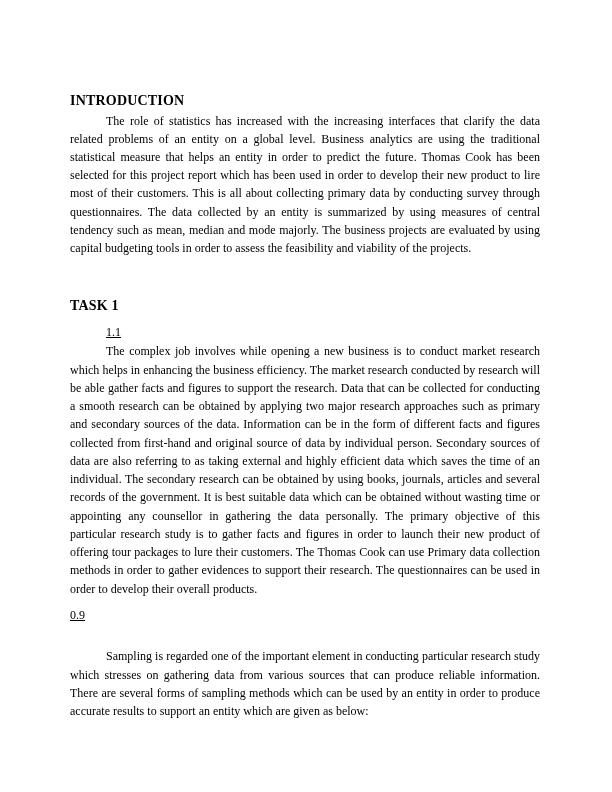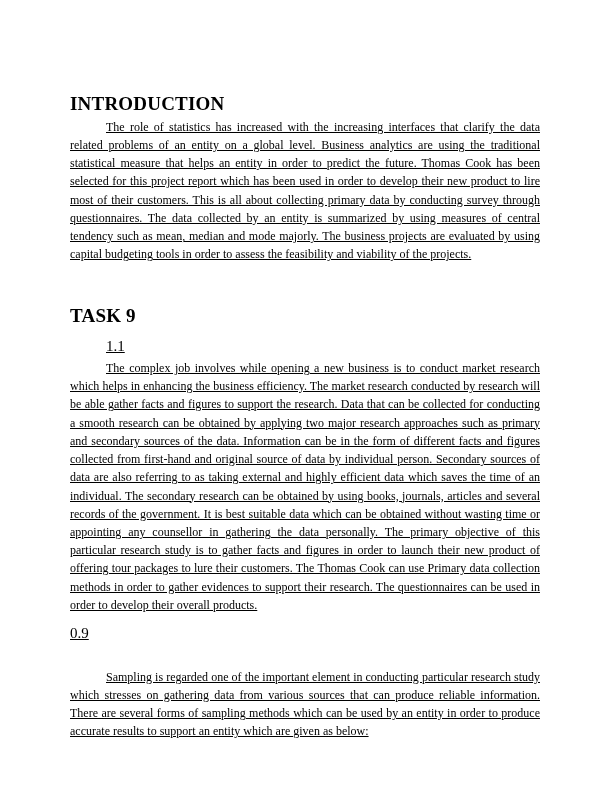--- a/index.html
+++ b/index.html
@@ -16,62 +16,61 @@
   }
   .page {
     position: relative;
     width: 612px;
     height: 792px;
     box-sizing: border-box;
     padding: 92px 72px 72px 70px;
   }
   .heading {
     font-weight: bold;
-    font-size: 19px;
+    font-size: 14px;
     line-height: 1.25;
     margin: 0 0 2px 0;
     letter-spacing: 0.2px;
   }
   .heading.spaced-top {
     margin-top: 26px;
   }
   .subheading {
-    font-size: 15px;
+    font-size: 12px;
     text-decoration: underline;
     margin: 10px 0 2px 0;
     line-height: 1.3;
   }
   .subheading.indented {
     margin-left: 36px;
   }
   p.body-text {
     font-size: 12px;
     line-height: 1.52;
     margin: 0 0 0 0;
     text-align: justify;
     text-indent: 36px;
-    text-decoration: underline;
   }
   p.para-gap {
     margin-top: 24px;
   }
   .spacer-md { height: 14px; }
 </style>
 </head>
 <body>
 
 <div class="page">
 
   <h1 class="heading">INTRODUCTION</h1>
 
   <p class="body-text">The role of statistics has increased with the increasing interfaces that clarify the data related problems of an entity on a global level. Business analytics are using the traditional statistical measure that helps an entity in order to predict the future. Thomas Cook has been selected for this project report which has been used in order to develop their new product to lire most of their customers.  This is all about collecting primary data by conducting survey through questionnaires. The data collected by an entity is summarized by using measures of central tendency such as mean, median and mode majorly. The business projects are evaluated by using capital budgeting tools in order to assess the feasibility and viability of the projects.</p>
 
   <div class="spacer-md"></div>
 
-  <h1 class="heading spaced-top">TASK 9</h1>
+  <h1 class="heading spaced-top">TASK 1</h1>
 
   <div class="subheading indented">1.1</div>
 
   <p class="body-text">The complex job involves while opening a new business is to conduct market research which helps in enhancing the business efficiency. The market research conducted by research will be able gather facts and figures to support the research. Data that can be collected for conducting a smooth research can be obtained by applying two major research approaches such as primary and secondary sources of the data.  Information can be in the form of different facts and figures collected from first-hand and original source of data by individual person. Secondary sources of data are also referring to as taking external and highly efficient data which saves the time of an individual. The secondary research can be obtained by using books, journals, articles and several records of the government. It is best suitable data which can be obtained without wasting time or appointing any counsellor in gathering the data personally. The primary objective of this particular research study is to gather facts and figures in order to launch their new product of offering tour packages to lure their customers. The Thomas Cook can use Primary data collection methods in order to gather evidences to support their research. The questionnaires can be used in order to develop their overall products.</p>
 
   <div class="subheading">0.9</div>
 
   <p class="body-text para-gap">Sampling is regarded one of the important element in conducting particular research study which stresses on gathering data from various sources that can produce reliable information. There are several forms of sampling methods which can be used by an entity in order to produce accurate results to support an entity which are given as below:</p>
 
 </div>

